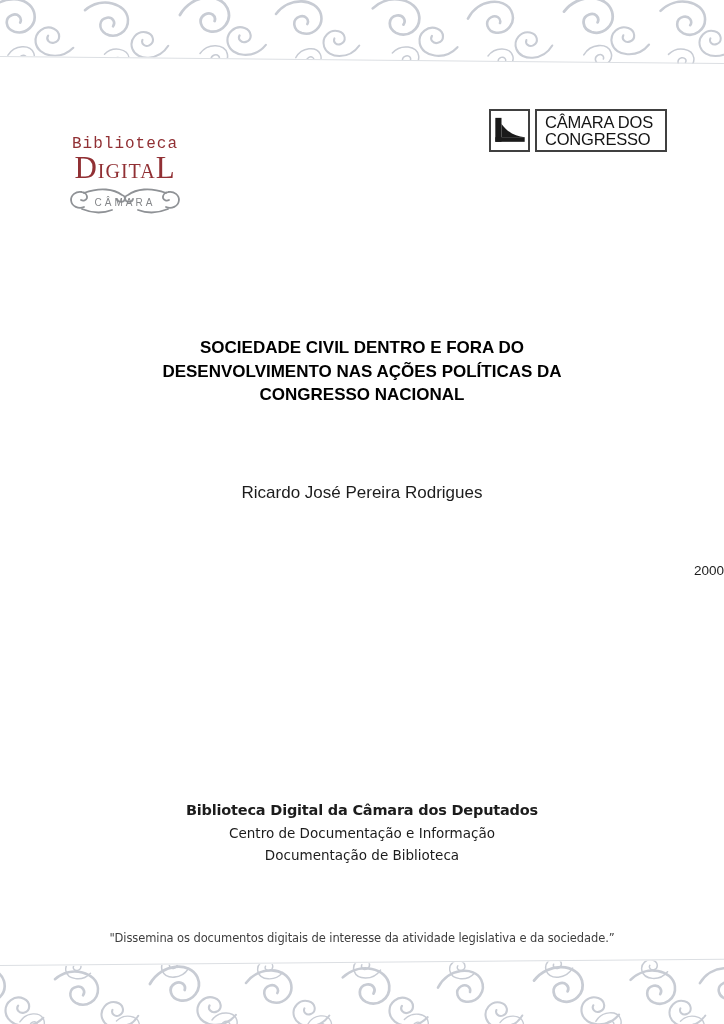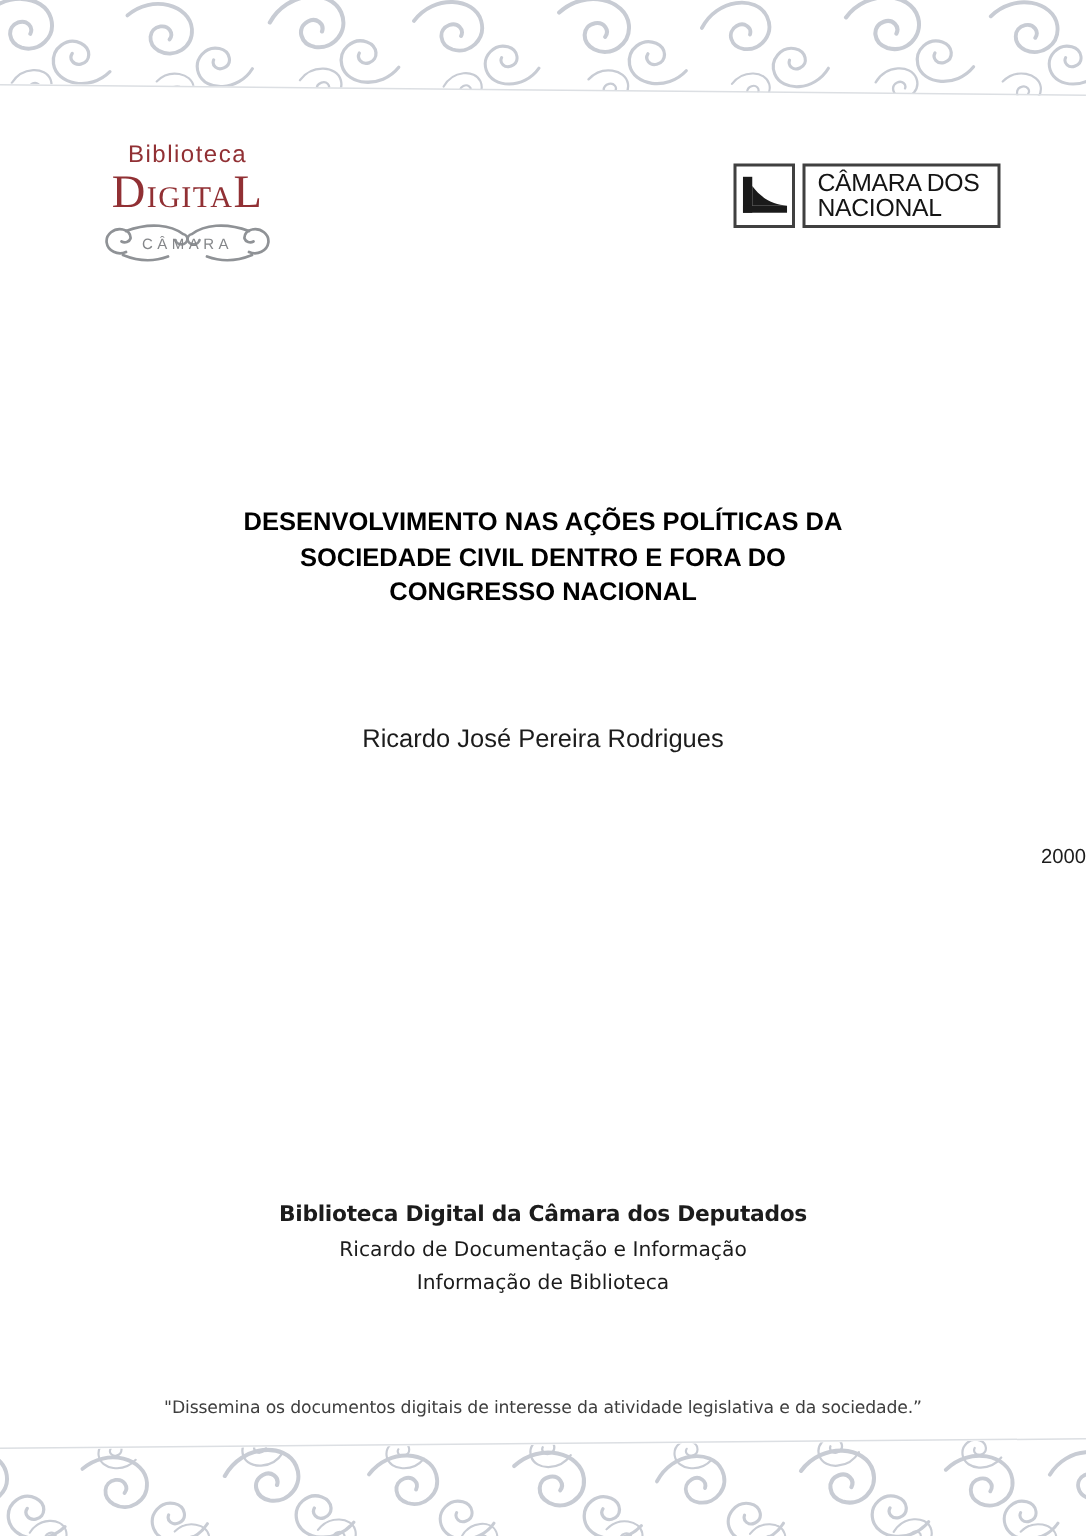--- a/index.html
+++ b/index.html
@@ -13,21 +13,21 @@
   
   .band{position:absolute;left:0;width:724px;overflow:hidden;}
   .band-top{top:0;height:64px;clip-path:polygon(0 0,100% 0,100% 100%,0 87%);}
   .band-bottom{bottom:0;height:66px;clip-path:polygon(0 13%,100% 3%,100% 100%,0 100%);}
   .edge-line{position:absolute;left:0;width:724px;border-top:1px solid #dcdfe3;}
   .edge-top{top:56px;transform:rotate(0.55deg);transform-origin:left top;}
   .edge-bottom{top:965px;transform:rotate(-0.5deg);transform-origin:left top;}
 
   
   .bd-logo{position:absolute;left:60px;top:96px;width:130px;text-align:center;color:#913034;}
-  .bd-top{font-family:Liberation Sans, sans-serif;font-size:16px;letter-spacing:1px;line-height:16px;}
+  .bd-top{font-family:Liberation Mono, monospace;font-size:16px;letter-spacing:1px;line-height:16px;margin-top:40px;}
   .bd-main{font-family:"Liberation Serif",serif;letter-spacing:1px;line-height:30px;margin-top:1px;white-space:nowrap;}
   .bd-main .big{font-size:31px;}
   .bd-main .mid{font-size:20px;text-align:right;}
   .bd-flourish{position:relative;width:130px;height:30px;margin-top:-2px;}
   .bd-flourish svg{display:block;}
   .bd-camara{position:absolute;left:0;right:0;top:11px;font-size:10px;letter-spacing:3px;color:#85878a;font-family:"Liberation Sans",sans-serif;}
 
   
   .cd-logo{position:absolute;left:489px;top:109px;display:flex;gap:5px;align-items:stretch;}
   .cd-box{border:2px solid #404040;box-sizing:border-box;background:#fff;}
@@ -117,37 +117,37 @@
       <svg width="34" height="34" viewBox="0 0 44 44">
         <g fill="#1a1a1a">
           <rect x="3" y="5" width="8" height="31"></rect>
           <rect x="3" y="30" width="38" height="6"></rect>
           <path d="M11,13 C20,25 30,29 41,30 L11,30 Z"></path>
         </g>
       </svg>
     </div>
     <div class="cd-box cd-text-box">
       <div>CÂMARA DOS</div>
-      <div>NACIONAL</div>
+      <div>CONGRESSO</div>
     </div>
   </div>
 
   <h1 class="title">
+    <span>SOCIEDADE CIVIL DENTRO E FORA DO</span>
     <span>DESENVOLVIMENTO NAS AÇÕES POLÍTICAS DA</span>
-    <span>SOCIEDADE CIVIL DENTRO E FORA DO</span>
     <span>CONGRESSO NACIONAL</span>
   </h1>
 
   <div class="author">Ricardo José Pereira Rodrigues</div>
   <div class="year">2000</div>
 
   <div class="footer">
     <div class="f1">Biblioteca Digital da Câmara dos Deputados</div>
-    <div class="f2">Ricardo de Documentação e Informação</div>
-    <div class="f2">Informação de Biblioteca</div>
+    <div class="f2">Centro de Documentação e Informação</div>
+    <div class="f2">Documentação de Biblioteca</div>
   </div>
 
   <div class="quote">"Dissemina os documentos digitais de interesse da atividade legislativa e da sociedade.”</div>
 
   <div class="edge-line edge-bottom"></div>
   <div class="band band-bottom">
     <svg width="724" height="66" viewBox="0 0 724 66">
       <defs>
           <path id="swb" d="M0,8 C12,-8 36,-6 40,8 C43,19 33,28 23,25 C15,22.4 14,13 21,10.4 C26,8.6 30,13 28,17"></path>
         </defs>

